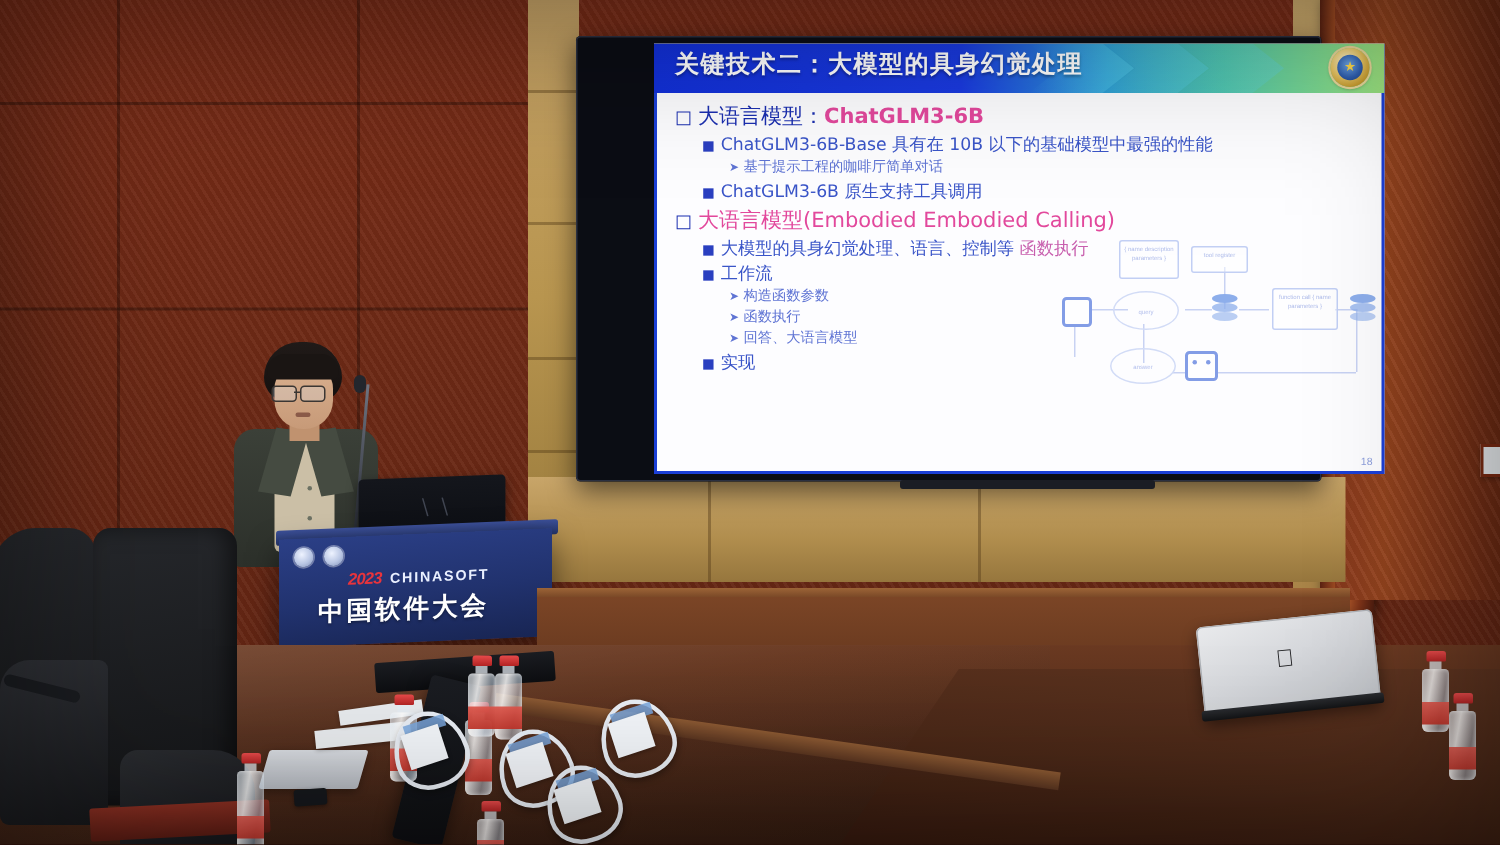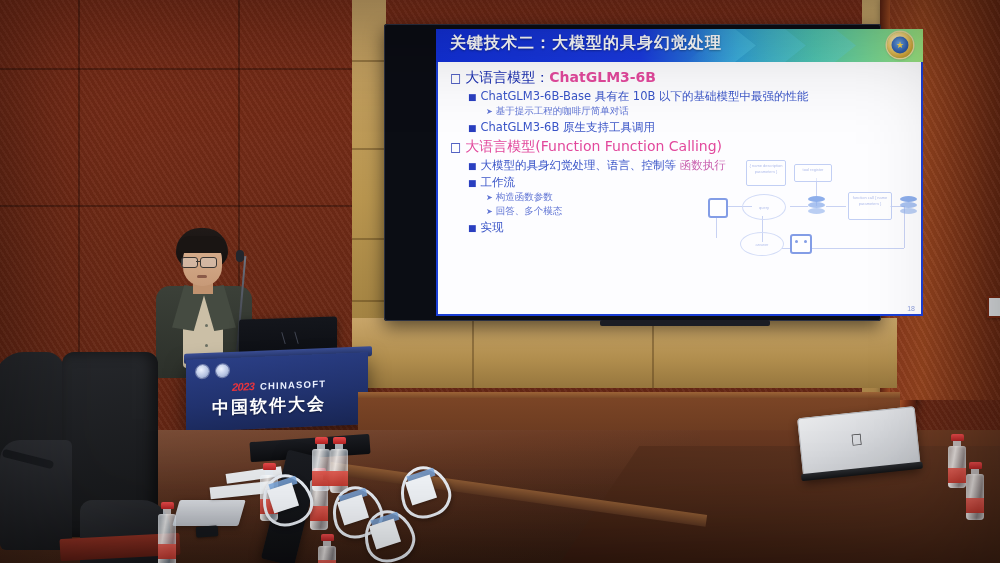--- a/index.html
+++ b/index.html
@@ -274,36 +274,39 @@
 
       <div class="ln3">
         <span class="mk">➤</span><span>基于提示工程的咖啡厅简单对话</span>
       </div>
 
       <div class="ln2">
         <span class="mk">■</span><span>ChatGLM3-6B 原生支持工具调用</span>
       </div>
 
       <div class="ln1" style="margin-top:3px">
-        <span class="mk">□</span><span class="pinkall">大语言模型</span><span class="pinkall">(Function Function Calling)</span>
+        <span class="mk">□</span><span class="pinkall">大语言模型</span><span class="pinkall">(Embodied Embodied Calling)</span>
       </div>
 
       <div class="ln2">
         <span class="mk">■</span><span>大模型的具身幻觉处理、语言、控制等 </span><span class="pink">函数执行</span>
       </div>
 
       <div class="ln2">
         <span class="mk">■</span><span>工作流</span>
       </div>
 
       <div class="ln3">
         <span class="mk">➤</span><span>构造函数参数</span>
       </div>
       <div class="ln3">
-        <span class="mk">➤</span><span>回答、多个模态</span>
+        <span class="mk">➤</span><span>函数执行</span>
+      </div>
+      <div class="ln3">
+        <span class="mk">➤</span><span>回答、大语言模型</span>
       </div>
 
       <div class="ln2">
         <span class="mk">■</span><span>实现</span>
       </div>
 
       <div class="diagram">
         <div class="dg-line" style="left:22px;top:52px;width:28px;height:1px;"></div>
         <div class="dg-line" style="left:88px;top:52px;width:18px;height:1px;"></div>
         <div class="dg-line" style="left:124px;top:52px;width:20px;height:1px;"></div>

